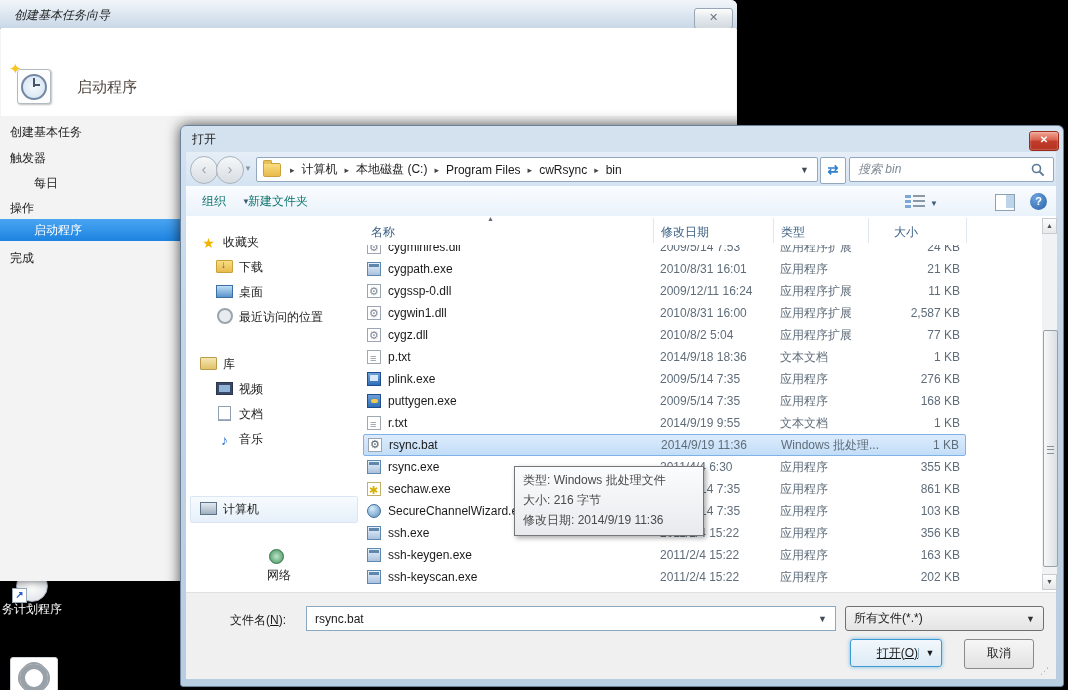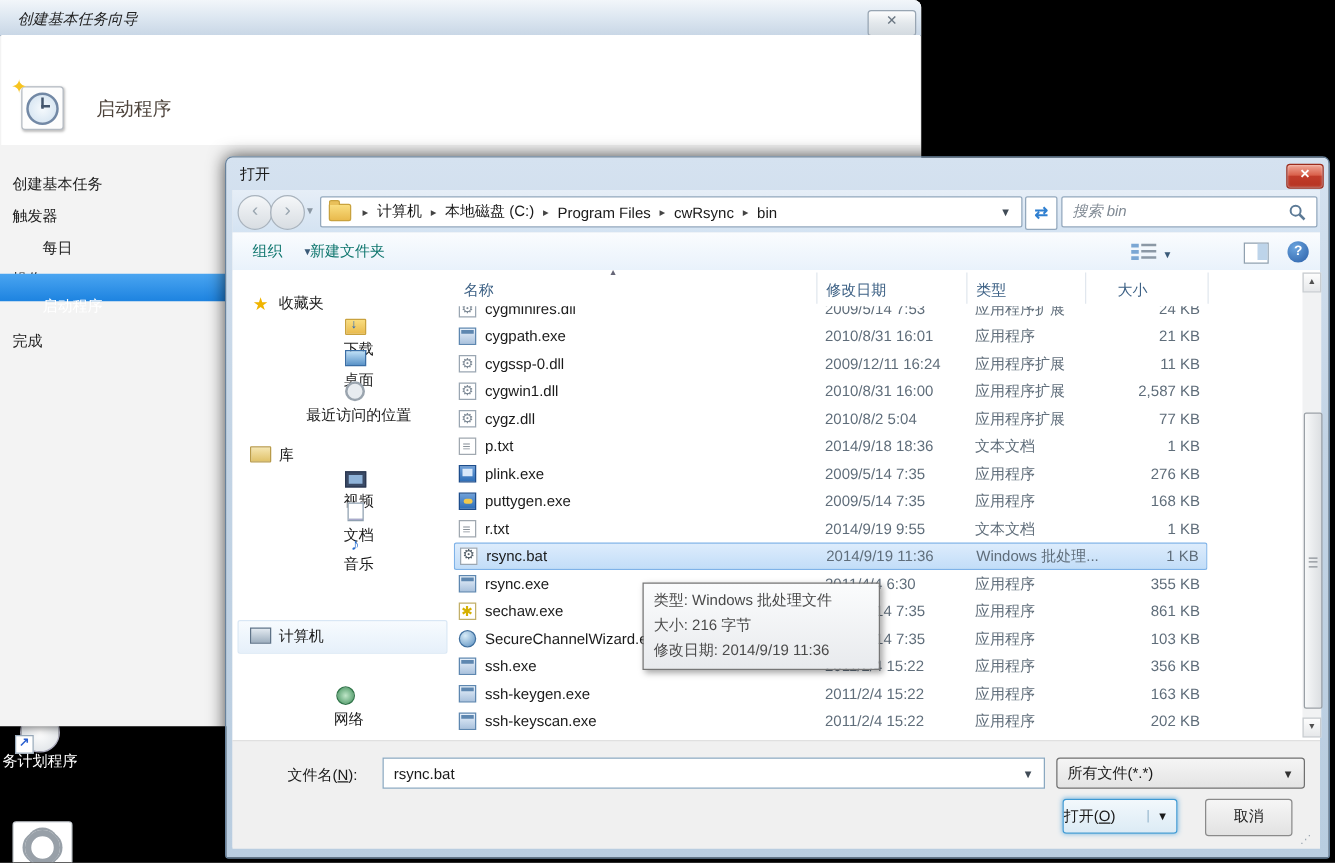--- a/index.html
+++ b/index.html
@@ -22,21 +22,21 @@
   #wiz-icon{left:10px;top:36px;width:40px;height:40px;}
   #wiz-icon .page{position:absolute;left:6px;top:5px;width:32px;height:33px;background:#fdfdfd;
      border:1px solid #b4bac2;border-radius:3px;box-shadow:1px 1px 2px rgba(0,0,0,.25);}
   #wiz-icon .clock{position:absolute;left:10px;top:10px;width:22px;height:22px;border-radius:50%;
      border:2px solid #7288a5;background:radial-gradient(#f6fafd,#cfe0ef);}
   #wiz-icon .hand{position:absolute;left:22px;top:14px;width:2px;height:9px;background:#44566e;}
   #wiz-icon .hand2{position:absolute;left:22px;top:20px;width:7px;height:2px;background:#44566e;}
   #wiz-icon .burst{position:absolute;left:-2px;top:-4px;font-size:15px;color:#f7c420;
      text-shadow:0 0 2px #fff;}
   .wiz-item{position:absolute;left:0;width:181px;height:22px;line-height:22px;color:#222;}
-  .wiz-item span{padding-left:10px;display:inline-block;margin-top:15px;}
+  .wiz-item span{padding-left:10px;display:inline-block;}
   .wiz-item.ind span{padding-left:34px;}
   .wiz-item.active{background:linear-gradient(#4aa5f1,#1d83e0);color:#fff;width:181px;}
 
   
   #desk-shortcut-circle{left:16px;top:570px;width:30px;height:30px;border-radius:50%;
      background:radial-gradient(#ffffff,#d8dde2);border:1px solid #aab;z-index:5;}
   #desk-shortcut-badge{left:12px;top:588px;width:13px;height:13px;background:#fff;
      border:1px solid #9ab;z-index:6;color:#2a5fd0;font-size:10px;line-height:12px;
      text-align:center;font-weight:bold;}
   #desk-label{left:2px;top:601px;color:#fff;z-index:6;text-shadow:1px 1px 2px #000;}
@@ -97,21 +97,21 @@
   #help-icon{left:1030px;top:193px;width:17px;height:17px;border-radius:50%;z-index:22;
      background:radial-gradient(circle at 35% 30%,#6aa4de,#2a5fa8);color:#fff;font-weight:bold;
      font-size:11px;text-align:center;line-height:17px;}
 
   
   #mainarea{left:186px;top:216px;width:870px;height:376px;background:#fff;z-index:21;}
 
   
   #navpane{left:190px;top:230px;width:168px;z-index:22;}
   .nav-row{height:25px;display:flex;align-items:center;color:#1a1a1a;padding-left:10px;}
-  .nav-row.child{padding-left:26px;flex-direction:column;}
+  .nav-row.child{padding-left:26px;}
   .nav-row.selected{background:linear-gradient(#f7fbfe,#e6f0fa);border:1px solid #d9e7f5;
      border-radius:2px;padding-left:9px;}
   .nav-ico{display:inline-block;width:17px;margin-right:6px;text-align:center;flex:none;}
   .ni-star{color:#f0b400;font-size:14px;}
   .ni-music{color:#2a6fd0;font-size:14px;}
   .ni-shape{display:inline-block;width:15px;height:11px;position:relative;}
   .ni-download{background:linear-gradient(#f9dd7f,#e9ba4d);border:1px solid #c9a23e;border-radius:1px;}
   .ni-download:after{content:"↓";position:absolute;left:4px;top:-2px;color:#1d62c2;font-size:10px;font-weight:bold;}
   .ni-desktop{background:linear-gradient(#bfe0f7,#5a93c8);border:1px solid #3a6ea5;}
   .ni-recent{width:12px;height:12px;border-radius:50%;border:2px solid #9aa4ae;background:#e8ecf0;}
@@ -183,21 +183,21 @@
   #fname-input{left:306px;top:606px;width:530px;height:25px;background:#fff;border:1px solid #8aa8c0;
      z-index:22;display:flex;align-items:center;box-sizing:border-box;padding:0 8px;}
   #fname-input .caret{margin-left:auto;color:#404b56;font-size:9px;}
   #ftype-combo{left:845px;top:606px;width:199px;height:25px;z-index:22;border:1px solid #707070;
      border-radius:3px;background:linear-gradient(#f5f5f5,#e4e4e4);display:flex;align-items:center;
      box-sizing:border-box;padding:0 8px;}
   #ftype-combo .caret{margin-left:auto;color:#303030;font-size:9px;}
   #open-btn{left:850px;top:639px;width:92px;height:28px;z-index:22;border:1px solid #3c99d4;
      border-radius:3px;background:linear-gradient(#f2f8fc,#dcebf5);box-shadow:0 0 4px #7ab8e0;
      display:flex;align-items:center;box-sizing:border-box;}
-  #open-btn .main{flex:1;text-align:left;color:#1a1a1a;}
+  #open-btn .main{flex:1;text-align:right;color:#1a1a1a;text-decoration:underline;}
   #open-btn .split{width:22px;text-align:center;border-left:1px solid #9bbad0;color:#1a1a1a;font-size:9px;}
   #cancel-btn{left:964px;top:639px;width:68px;height:28px;z-index:22;border:1px solid #8a8a8a;
      border-radius:3px;background:linear-gradient(#f6f6f6,#e2e2e2);text-align:center;line-height:26px;color:#1a1a1a;}
   #resize-grip{left:1040px;top:666px;width:10px;height:10px;z-index:22;color:#9aa4ae;font-size:9px;line-height:10px;}
 </style>
 </head>
 <body>
 
 <div id="page">
 

